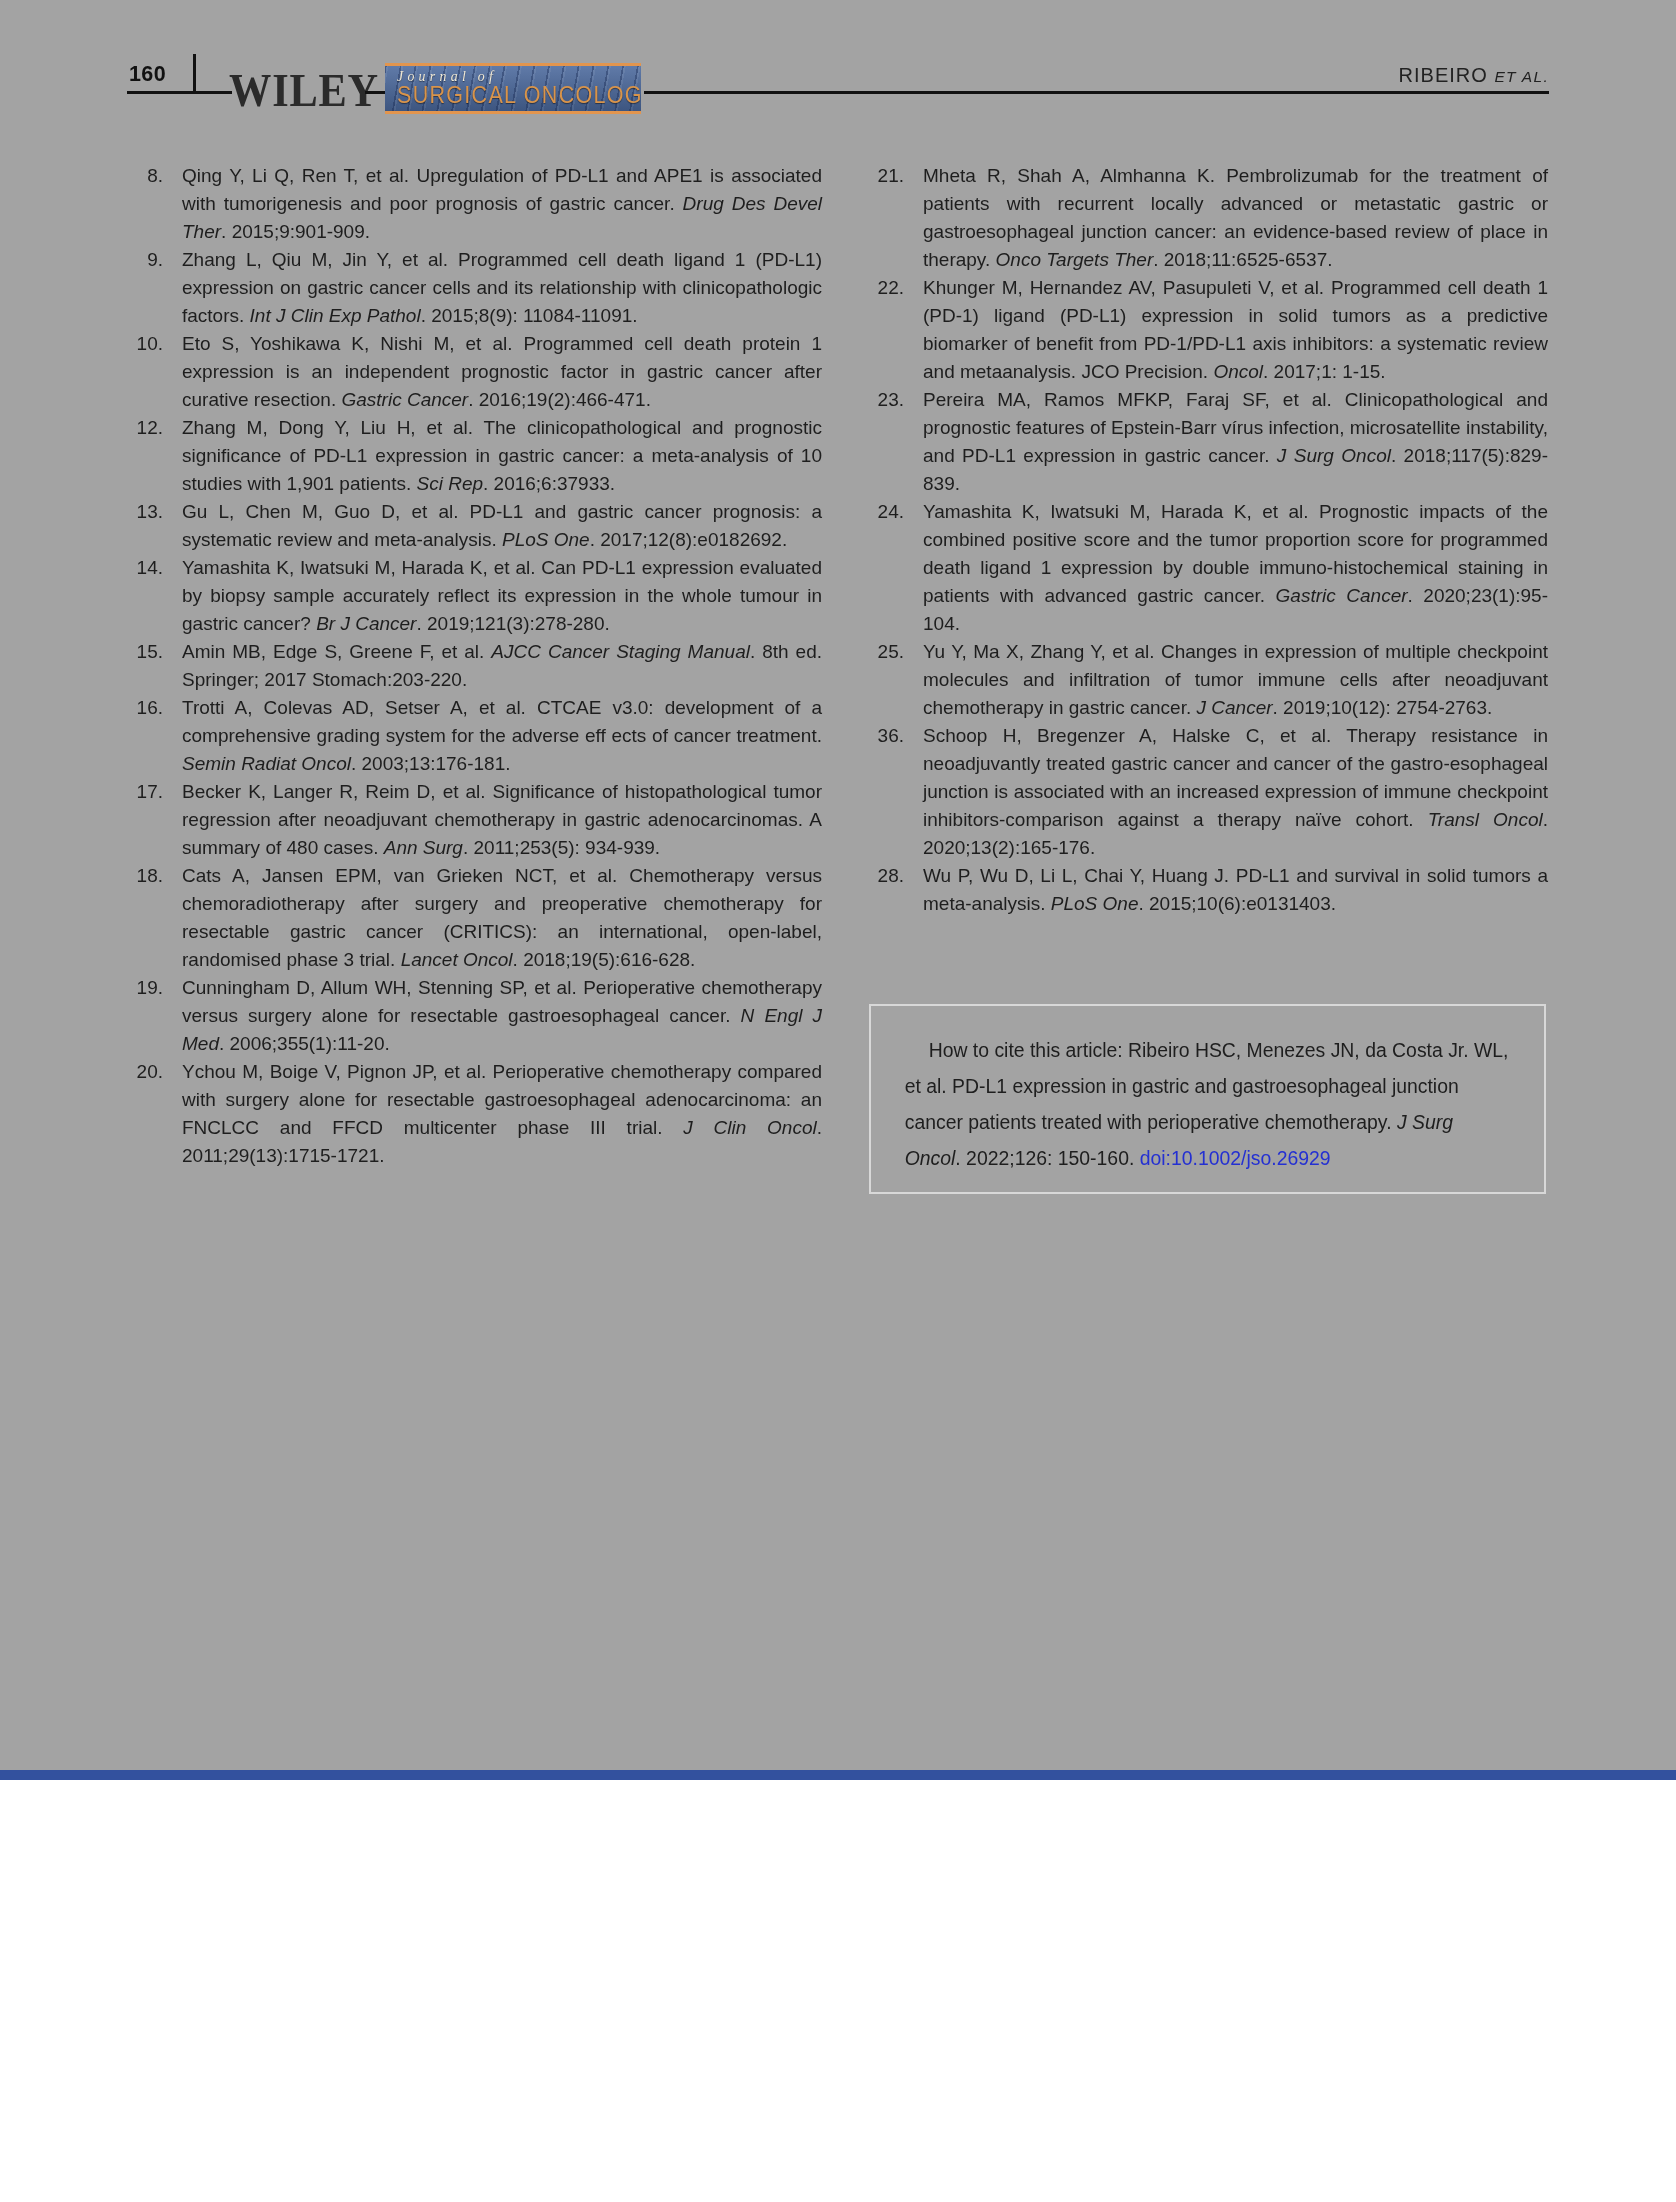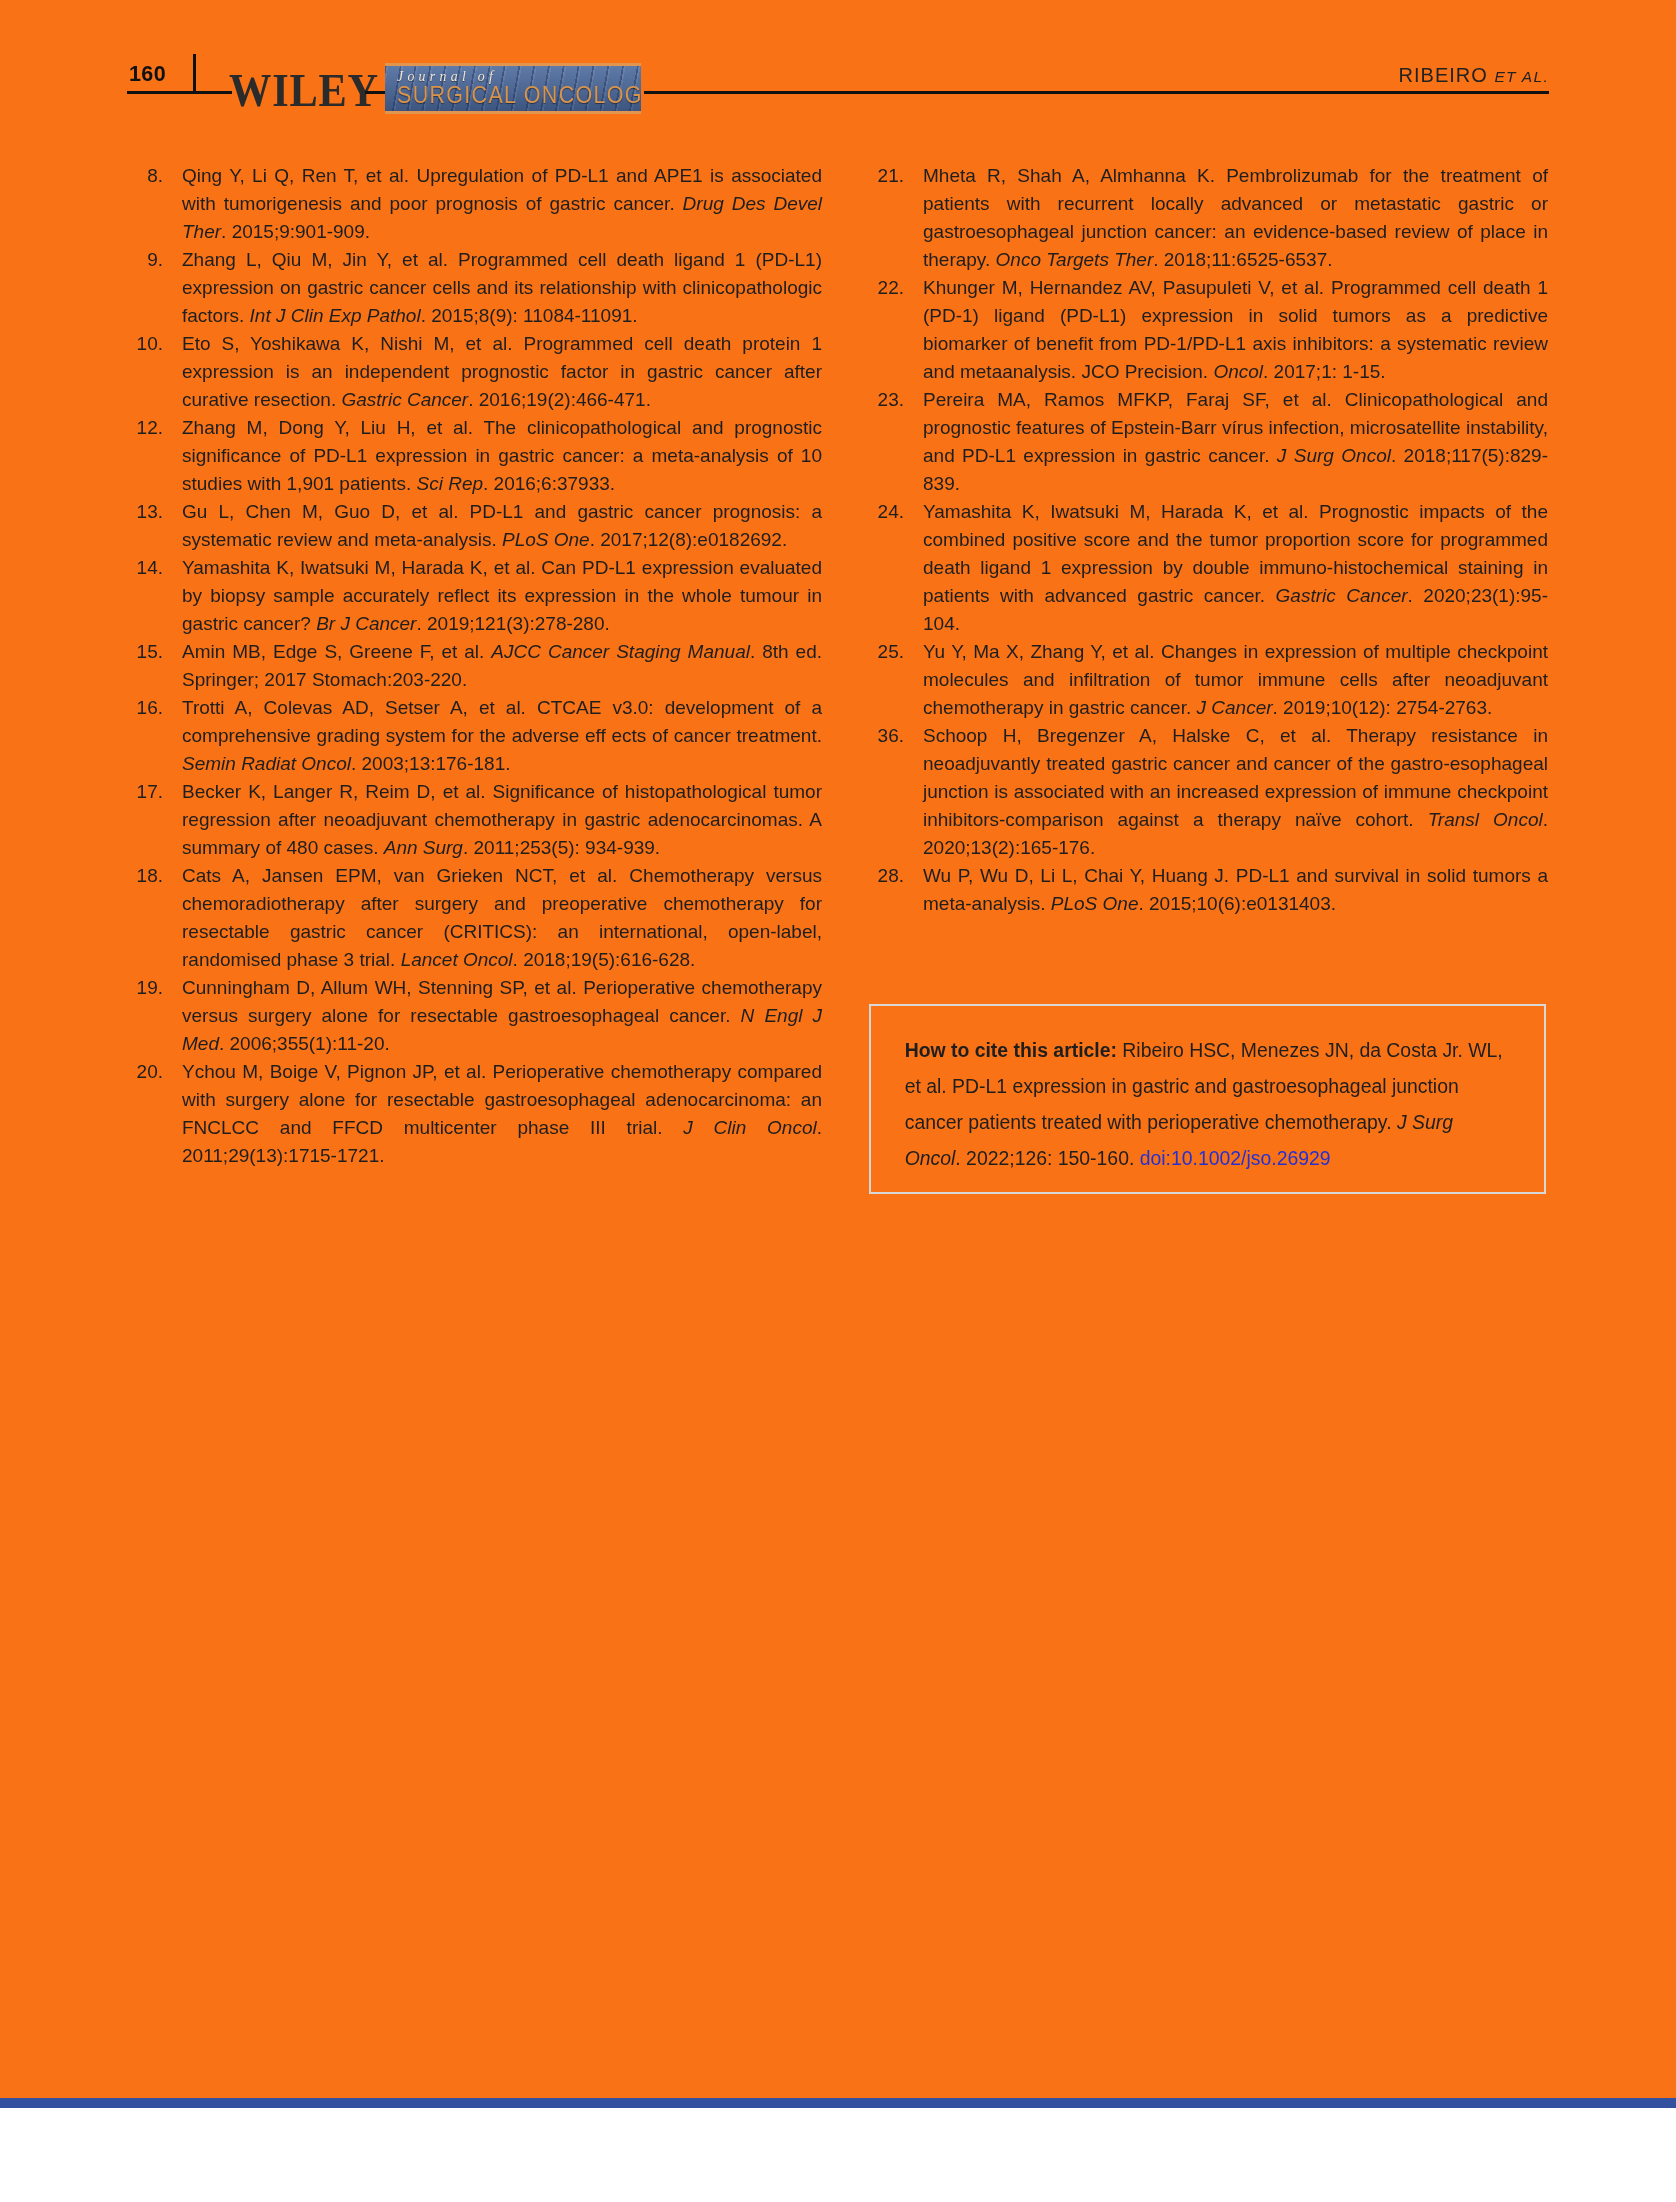--- a/index.html
+++ b/index.html
@@ -1,19 +1,19 @@
 <!DOCTYPE html>
 <html style="font-size:13.8px"><head>
 <meta charset="utf-8">
 <style>
   html,body{margin:0;padding:0;background:#ffffff;}
   .page{
     position:relative;
-    width:1676px;height:2108px;
-    background:#f97316;
+    width:1676px;height:1780px;
+    background:#a3a3a3;
     font-family:"Liberation Sans",sans-serif;
     color:#1e1e1e;
     overflow:hidden;
   }
   
   .pageno{
     position:absolute;left:129px;top:62px;
     font-size:21.5px;font-weight:bold;color:#111;
     letter-spacing:0.4px;
   }
@@ -74,21 +74,21 @@
   .ref-text{flex:1;margin-left:19px;text-align:justify;}
   .ref-text em{font-style:italic;}
   
   .cite-box{
     margin:86px 0 0 7.7px;width:677px;box-sizing:border-box;
     border:2.6px solid #d8d8d8;
     padding:26px 34px 15.5px 34px;
     font-size:19.4px;line-height:36px;text-align:left;
     color:#1e1e1e;
   }
-  .cite-box strong{font-weight:bold;}
+  .cite-box strong{font-weight:normal;margin-left:24px;}
   .cite-box em{font-style:italic;}
   a.doi{color:#2430d2;text-decoration:none;cursor:pointer;}
   
   .bottom-bar{
     position:absolute;left:0;bottom:0;width:100%;height:10.3px;
     background:#33519e;
   }
 </style>
 </head>
 <body>

